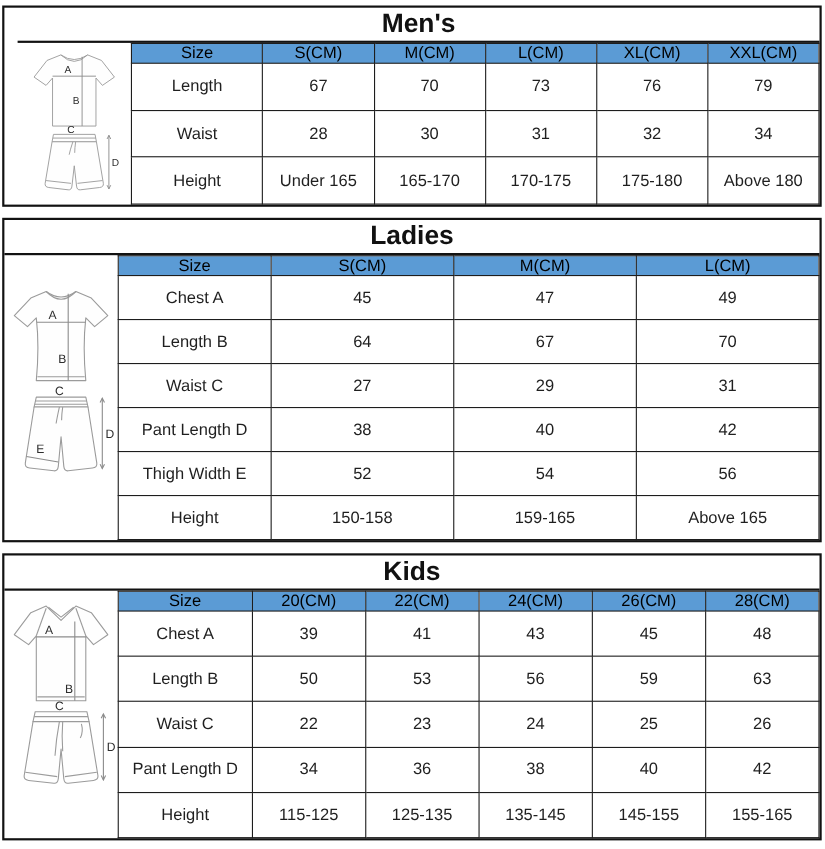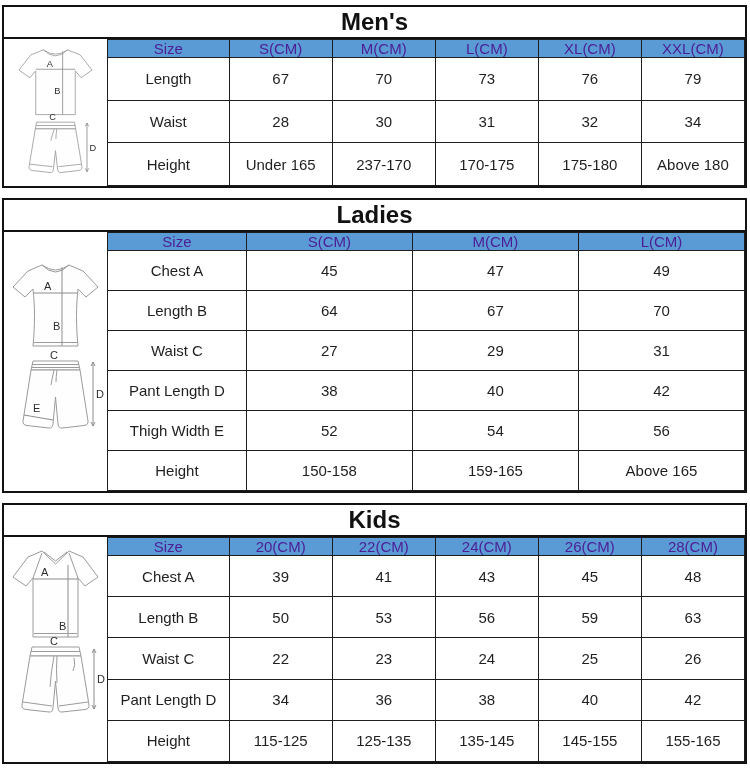--- a/index.html
+++ b/index.html
@@ -8,21 +8,21 @@
   .page {
     width: 750px; height: 772px;
     padding: 5px 3px 8px 2px;
     display: flex; flex-direction: column; gap: 10px;
   }
   .panel {
     border: 2px solid #121212;
     display: flex; flex-direction: column;
     background: #fff;
   }
-  #panel-men    { height: 183px; }
+  #panel-men    { height: 183px; padding-left: 12px; }
   #panel-ladies { height: 302px; }
   #panel-kids   { flex: 1; }
   .panel-title {
     flex: none; height: 32px;
     border-bottom: 2px solid #121212;
     text-align: center;
     font-size: 24px; font-weight: 700; line-height: 30px;
     color: #111;
   }
   .panel-body { flex: 1; display: flex; min-height: 0; }
@@ -38,21 +38,21 @@
     font-size: 15px;
   }
   .size-table th, .size-table td {
     border: 1.5px solid #1d1d1d;
     text-align: center; vertical-align: middle;
     padding: 0 2px;
     font-weight: 400;
     white-space: nowrap; overflow: hidden;
     color: #1f1f1f;
   }
-  .size-table thead th { background: #5B9BD5; color: #4c1d95; }
+  .size-table thead th { background: #5B9BD5; color: #000000; }
 </style>
 </head>
 <body>
 
 <div class="page">
 
   <section class="panel" id="panel-men">
     <div class="panel-title">Men's</div>
     <div class="panel-body">
       <div class="illustration">
@@ -108,21 +108,21 @@
               <td>Waist</td>
               <td>28</td>
               <td>30</td>
               <td>31</td>
               <td>32</td>
               <td>34</td>
             </tr>
             <tr>
               <td>Height</td>
               <td>Under 165</td>
-              <td>237-170</td>
+              <td>165-170</td>
               <td>170-175</td>
               <td>175-180</td>
               <td>Above 180</td>
             </tr>
           </tbody>
         </table>
     </div>
   </section>
 
   <section class="panel" id="panel-ladies">

